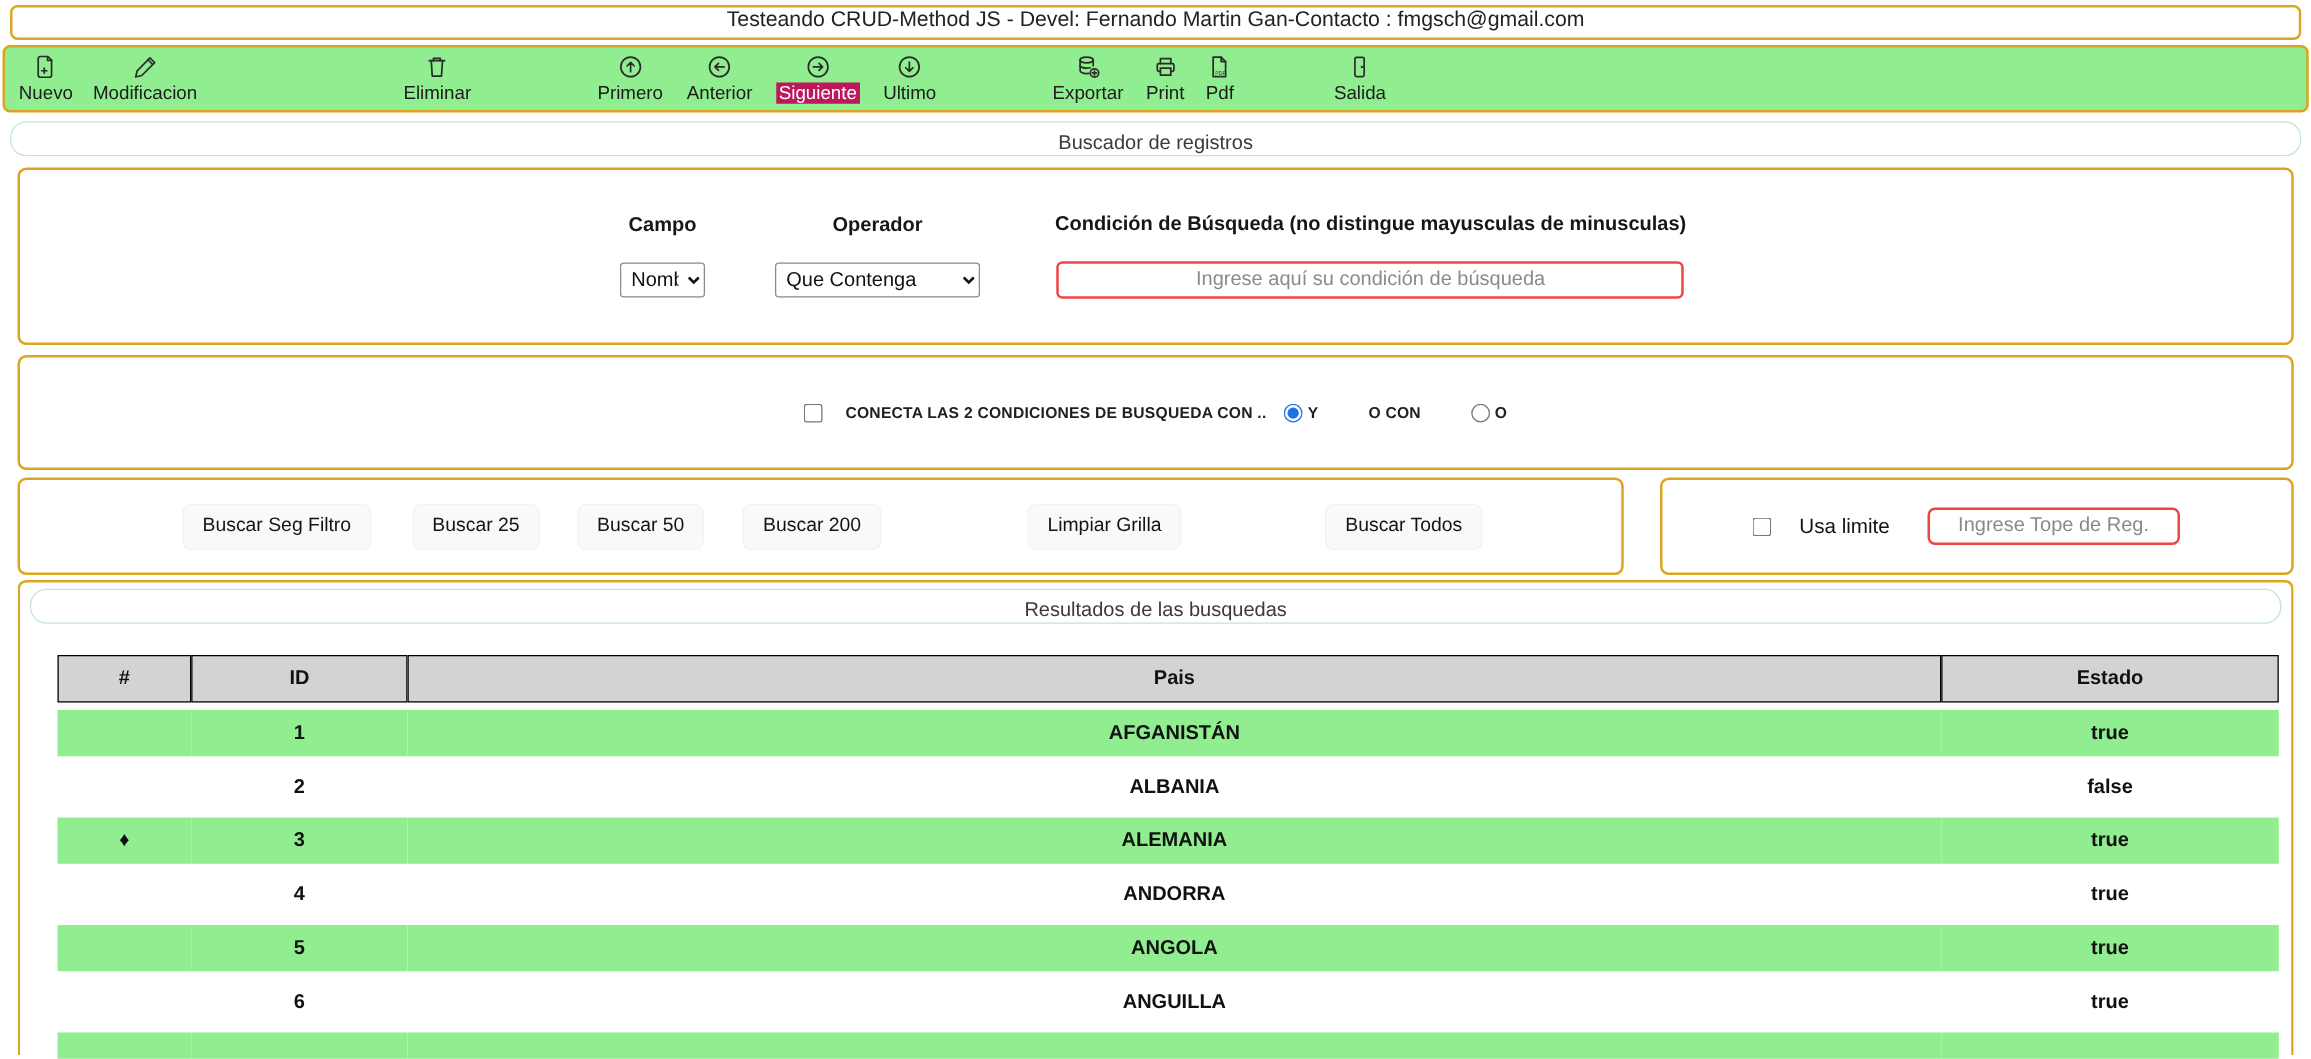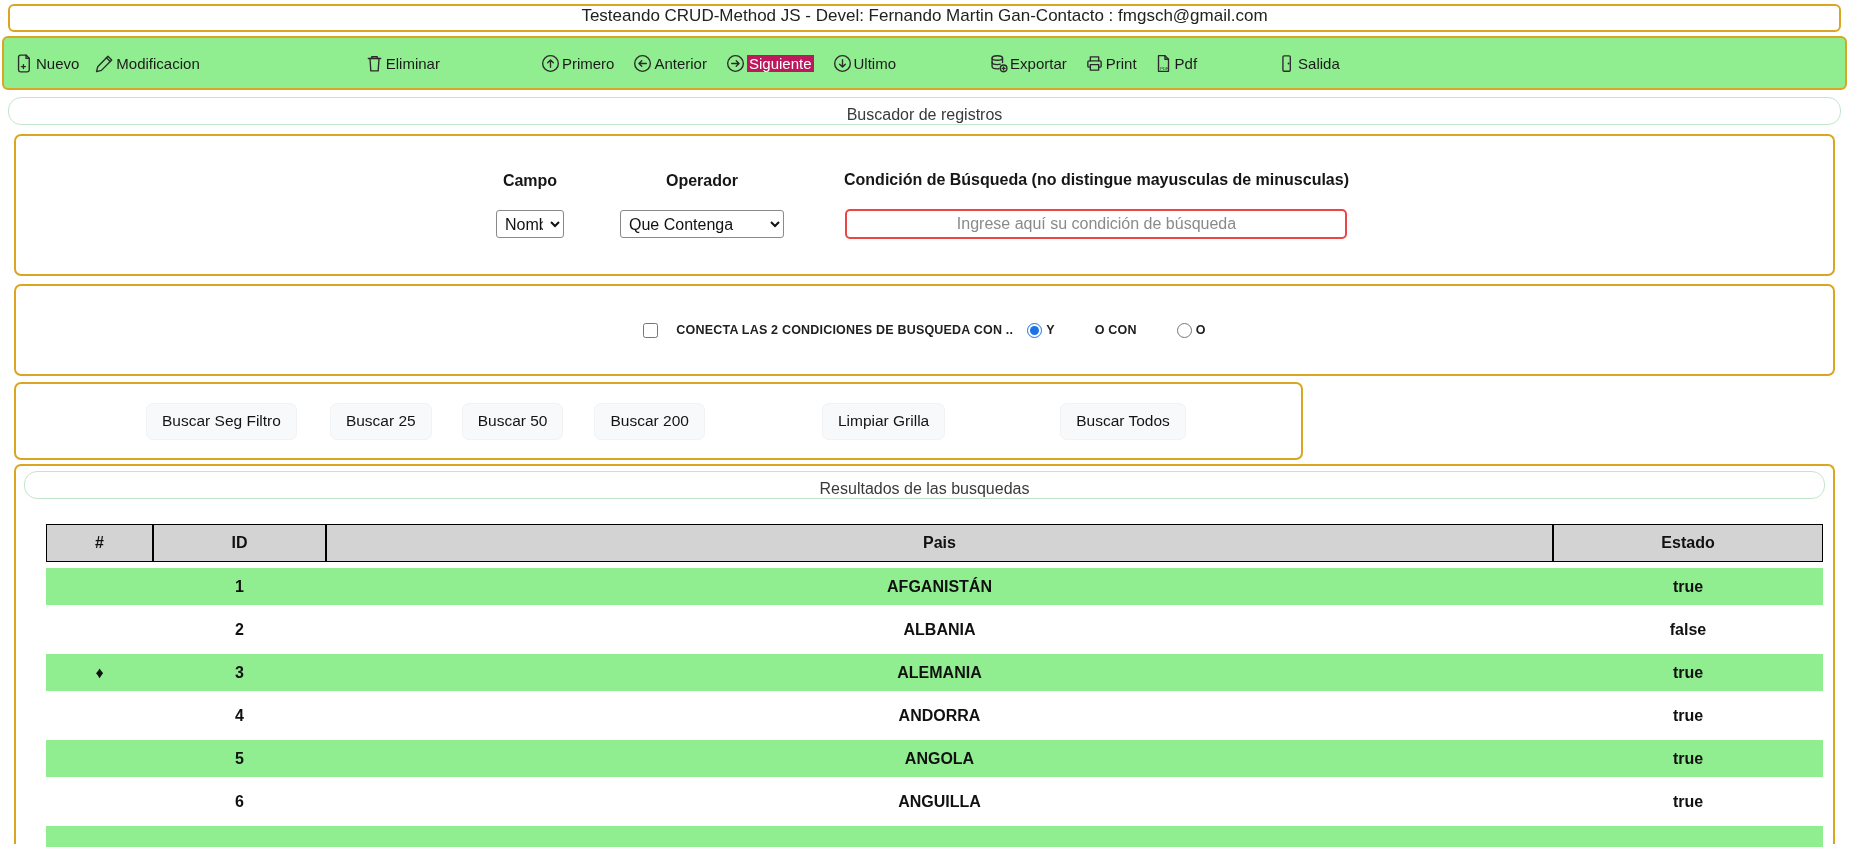--- a/index.html
+++ b/index.html
@@ -14,21 +14,21 @@
     font-size: 17px; color: #222;
   }
 
   
   .toolbar {
     margin: 4px 2px 0 2px; height: 54px;
     background: #90EE90;
     border: 2px solid #DAA520; border-radius: 6px;
     display: flex; align-items: center;
   }
-  .tb-item { display: flex; flex-direction: row; align-items: center; gap: 2px; cursor: pointer; }
+  .tb-item { display: flex; flex-direction: column; align-items: center; gap: 2px; cursor: pointer; }
   .tb-icon { height: 20px; display: flex; align-items: center; justify-content: center; }
   .tb-icon svg { stroke: #2b2b2b; fill: none; stroke-width: 1.15; stroke-linecap: round; stroke-linejoin: round; }
   .tb-label { font-size: 15px; color: #1b1b1b; line-height: 17px; }
   .tb-label.hl { background: #be185d; color: #fff; padding: 0 2px; }
   .tb-nuevo { margin-left: 11px; }
   .tb-modificacion { margin-left: 16px; }
   .tb-eliminar { margin-left: 165px; }
   .tb-primero { margin-left: 101px; }
   .tb-anterior { margin-left: 19px; }
   .tb-siguiente { margin-left: 19px; }
@@ -293,20 +293,25 @@
 
 <div class="action-row">
   <div class="buttons-box">
     <button class="btn b0">Buscar Seg Filtro</button>
     <button class="btn b1">Buscar 25</button>
     <button class="btn b2">Buscar 50</button>
     <button class="btn b3">Buscar 200</button>
     <button class="btn b4">Limpiar Grilla</button>
     <button class="btn b5">Buscar Todos</button>
   </div>
+  <div class="limit-box">
+    <input type="checkbox" class="limit-check" style="">
+    <span class="limit-label">Usa limite</span>
+    <input class="inp-green inp-tope" type="text" placeholder="Ingrese Tope de Reg." style="">
+  </div>
 </div>
 
 <div class="results-box">
   <div class="section-bar results-bar">
     <span>Resultados de las busquedas</span>
   </div>
 
   <table class="results-table">
     <colgroup>
         <col class="col-num">

